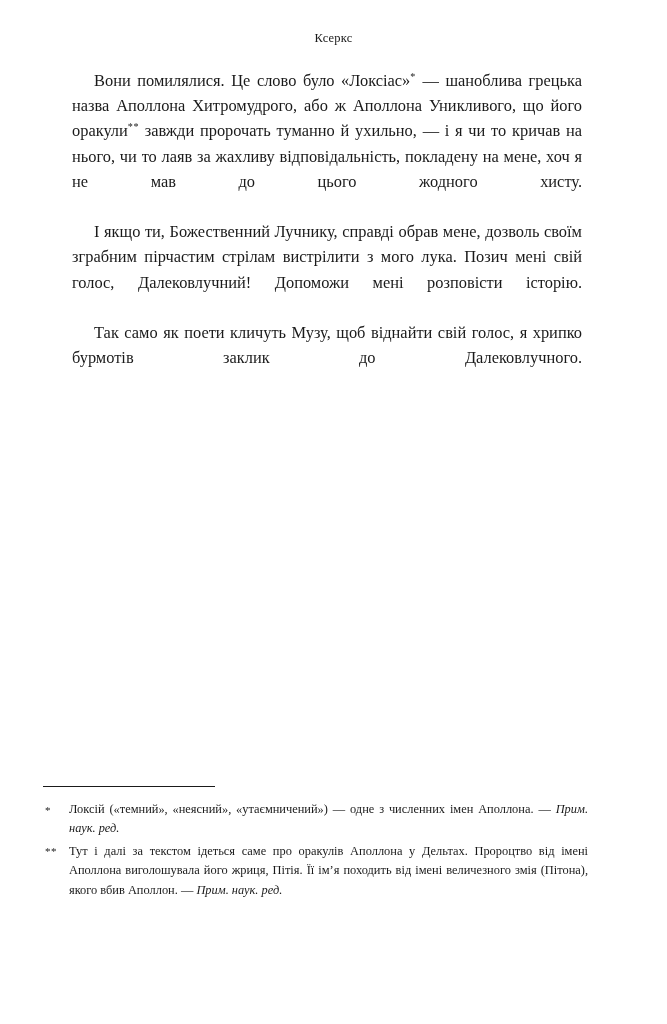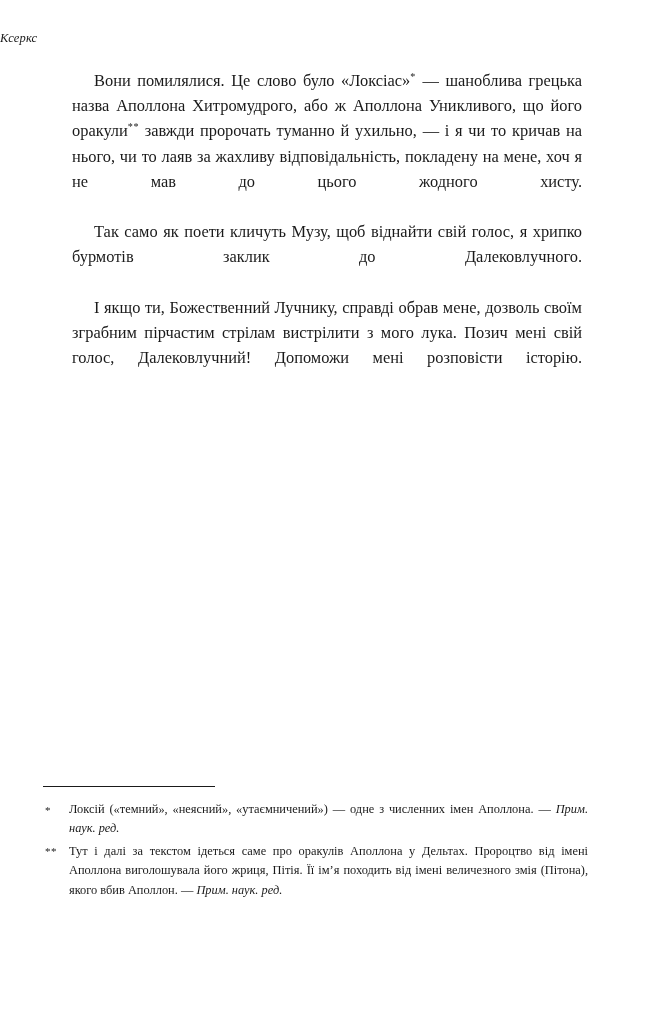--- a/index.html
+++ b/index.html
@@ -18,21 +18,21 @@
     color: #1a1a1a;
     box-sizing: border-box;
   }
 
   
   .running-head {
     position: absolute;
     top: 31px;
     left: 0;
     width: 667px;
-    font-style: italic;
+    text-align: center;
     font-size: 12.5px;
     letter-spacing: 0.2px;
     color: #1a1a1a;
   }
 
   
   .textblock {
     position: absolute;
     left: 72px;
     top: 68px;
@@ -97,22 +97,22 @@
 </style>
 </head>
 <body>
 
 <div class="page">
 
   <div class="running-head">Ксеркс</div>
 
   <div class="textblock">
     <p>Вони помилялися. Це слово було «Локсіас»<sup class="fn-mark">*</sup> — шаноблива грецька назва Аполлона Хитромудрого, або ж Аполлона Уникливого, що його оракули<sup class="fn-mark">**</sup> завжди пророчать туманно й ухильно, — і я чи то кричав на нього, чи то лаяв за жахливу відповідальність, покладену на мене, хоч я не мав до цього жодного хисту.</p>
+    <p>І якщо ти, Божественний Лучнику, справді обрав мене, дозволь своїм зграбним пірчастим стрілам вистрілити з мого лука. Позич мені свій голос, Далековлучний! Допоможи мені розповісти історію.</p>
     <p>Так само як поети кличуть Музу, щоб віднайти свій голос, я хрипко бурмотів заклик до Далековлучного.</p>
-    <p>І якщо ти, Божественний Лучнику, справді обрав мене, дозволь своїм зграбним пірчастим стрілам вистрілити з мого лука. Позич мені свій голос, Далековлучний! Допоможи мені розповісти історію.</p>
   </div>
 
   <div class="footnotes">
     <div class="fn-rule"></div>
 
     <div class="footnote">
       <span class="fn-num">*</span>
       <span class="fn-body">Локсій («темний», «неясний», «утаємничений») — одне з численних імен Аполлона. — <i>Прим. наук. ред.</i></span>
     </div>
 

